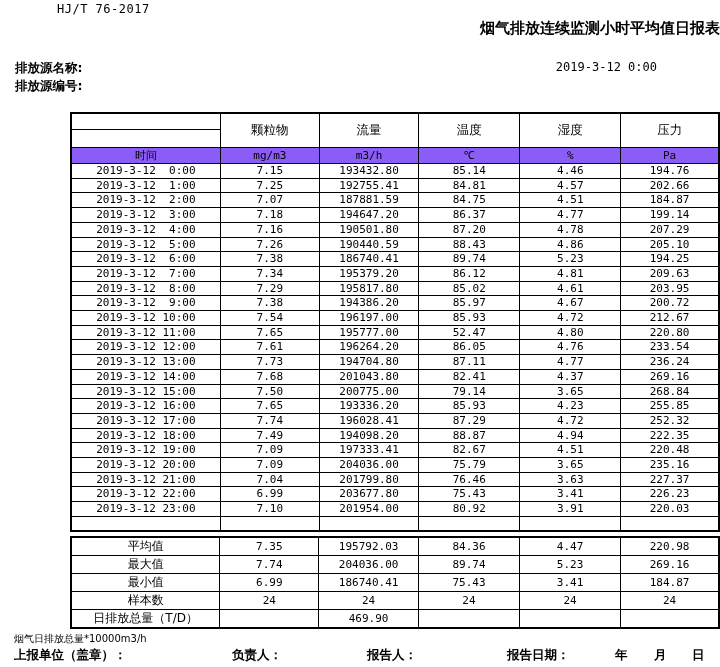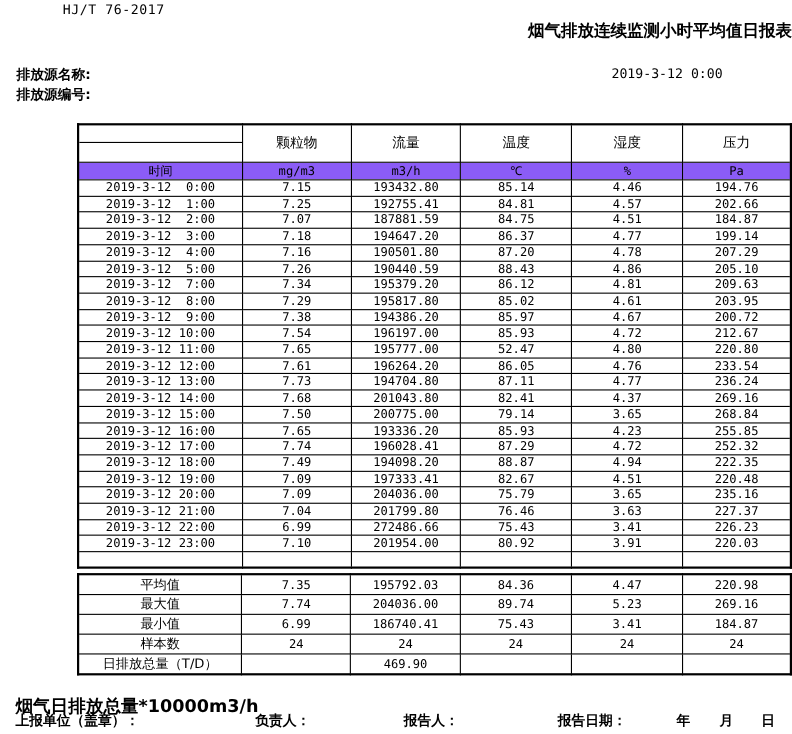--- a/index.html
+++ b/index.html
@@ -39,21 +39,21 @@
   td.num, td.time {
     font-family:"DejaVu Sans Mono", monospace;
     font-size:11px; height:13.7px; line-height:13.7px;
   }
   td.time { white-space:pre; }
   td.empty-cell { height:13px; }
   td.sum-label { font-size:12px; height:14px; }
   td.sum-label.tall, tr.tall td { height:16px; }
   .footer-note {
     position:absolute; left:14px; top:632px;
-    font-weight:bold; font-size:16px;
+    font-weight:normal; font-size:10px;
   }
   .footer-line { position:absolute; left:0; top:647px; width:720px; font-weight:bold; font-size:12.5px; }
   .footer-line span { position:absolute; white-space:nowrap; }
   .f-unit { left:14px; }
   .f-resp { left:232px; }
   .f-reporter { left:367px; }
   .f-date { left:507px; }
   .f-year { left:615px; }
   .f-month { left:654px; }
   .f-day { left:692px; }
@@ -141,20 +141,28 @@
         </tr>
         <tr>
           <td class="time">2019-3-12  5:00</td>
           <td class="num">7.26</td>
           <td class="num">190440.59</td>
           <td class="num">88.43</td>
           <td class="num">4.86</td>
           <td class="num">205.10</td>
         </tr>
         <tr>
+          <td class="time">2019-3-12  6:00</td>
+          <td class="num">7.38</td>
+          <td class="num">186740.41</td>
+          <td class="num">89.74</td>
+          <td class="num">5.23</td>
+          <td class="num">194.25</td>
+        </tr>
+        <tr>
           <td class="time">2019-3-12  7:00</td>
           <td class="num">7.34</td>
           <td class="num">195379.20</td>
           <td class="num">86.12</td>
           <td class="num">4.81</td>
           <td class="num">209.63</td>
         </tr>
         <tr>
           <td class="time">2019-3-12  8:00</td>
           <td class="num">7.29</td>
@@ -263,21 +271,21 @@
           <td class="time">2019-3-12 21:00</td>
           <td class="num">7.04</td>
           <td class="num">201799.80</td>
           <td class="num">76.46</td>
           <td class="num">3.63</td>
           <td class="num">227.37</td>
         </tr>
         <tr>
           <td class="time">2019-3-12 22:00</td>
           <td class="num">6.99</td>
-          <td class="num">272486.66</td>
+          <td class="num">203677.80</td>
           <td class="num">75.43</td>
           <td class="num">3.41</td>
           <td class="num">226.23</td>
         </tr>
         <tr>
           <td class="time">2019-3-12 23:00</td>
           <td class="num">7.10</td>
           <td class="num">201954.00</td>
           <td class="num">80.92</td>
           <td class="num">3.91</td>

